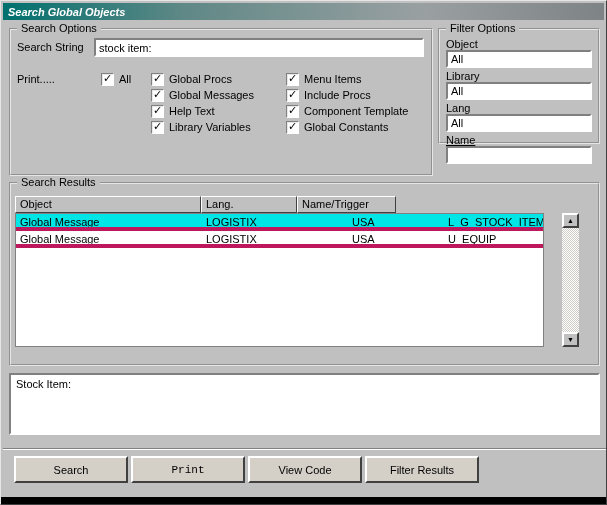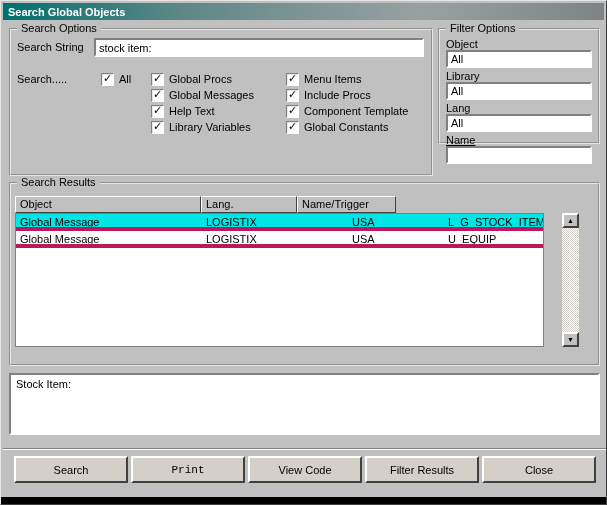--- a/index.html
+++ b/index.html
@@ -8,21 +8,21 @@
     position:relative;width:607px;height:505px;background:#c0c0c0;
     font-family:"Liberation Sans","DejaVu Sans",sans-serif;font-size:11px;color:#000;
     overflow:hidden;box-sizing:border-box;
     border-top:1px solid #e6e6e6;border-left:1px solid #e6e6e6;
     border-right:1px solid #404040;border-bottom:1px solid #404040;
   }
   .titlebar{
     position:absolute;left:2px;top:2px;width:601px;height:17px;
     background:linear-gradient(90deg,#00706e 0%,#5f8886 30%,#9aa0a2 70%,#7e8486 100%);
     display:flex;align-items:center;padding-left:5px;box-sizing:border-box;
-    color:#fff;font-weight:bold;
+    color:#fff;font-weight:bold;font-style:italic;
   }
   .group{position:absolute;border:2px groove #e6e6e6;box-sizing:border-box;}
   .legend{position:absolute;top:-8px;left:6px;background:#c0c0c0;padding:0 4px;line-height:13px;}
   .lbl{position:absolute;white-space:nowrap;}
   input.field{
     position:absolute;height:19px;padding:1px 3px;font:inherit;outline:none;
     background:#fff;border:2px solid;border-color:#808080 #fff #fff #808080;box-sizing:border-box;
   }
   .cb-row{position:absolute;display:flex;align-items:center;gap:5px;height:14px;cursor:default;}
   .checkbox{
@@ -79,21 +79,21 @@
   <div class="titlebar">
     <span>Search Global Objects</span>
   </div>
 
   <div class="group" style="left:8px;top:27px;width:424px;height:148px;">
     <span class="legend">Search Options</span>
 
     <span class="lbl" style="left:6px;top:11px;">Search String</span>
     <input class="field" style="left: 83px; top: 8px; width: 330px;" type="text" value="stock item:">
 
-    <span class="lbl" style="left:6px;top:43px;">Search.....</span>
+    <span class="lbl" style="left:6px;top:43px;">Print.....</span>
 
     <label class="cb-row" style="left:90px;top:42px;">
       <span class="checkbox checked">
           <span class="check">✓</span>
         </span>
       <span>All</span>
     </label>
 
     <label class="cb-row" style="left:140px;top:42px;">
       <span class="checkbox checked">
@@ -200,16 +200,15 @@
   <div class="preview">
     <span>Stock Item:</span>
   </div>
 
   <div class="divider"></div>
 
   <button class="btn" style="left:13px;">Search</button>
   <button class="btn" style="left:130px;font-family:Liberation Mono, monospace;">Print</button>
   <button class="btn" style="left:247px;">View Code</button>
   <button class="btn" style="left:364px;">Filter Results</button>
-  <button class="btn" style="left:481px;">Close</button>
 
   <div class="bottom-strip"></div>
 </div>
 
 </body></html>

